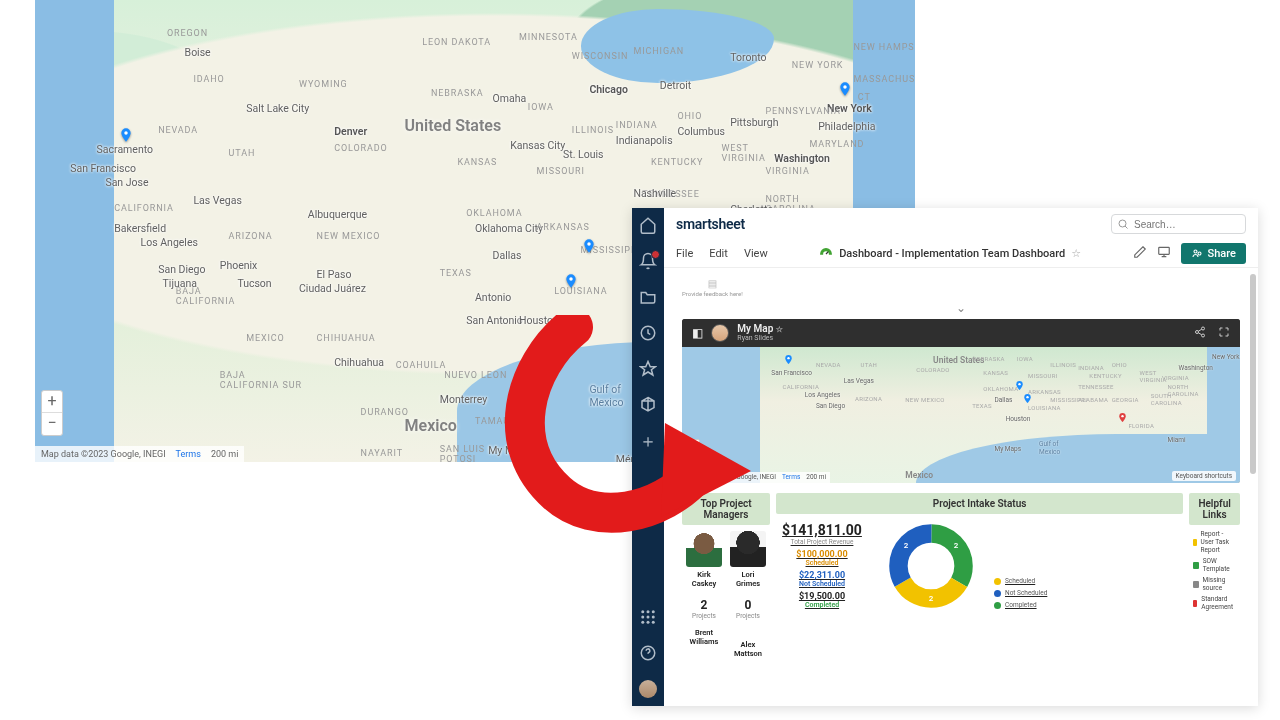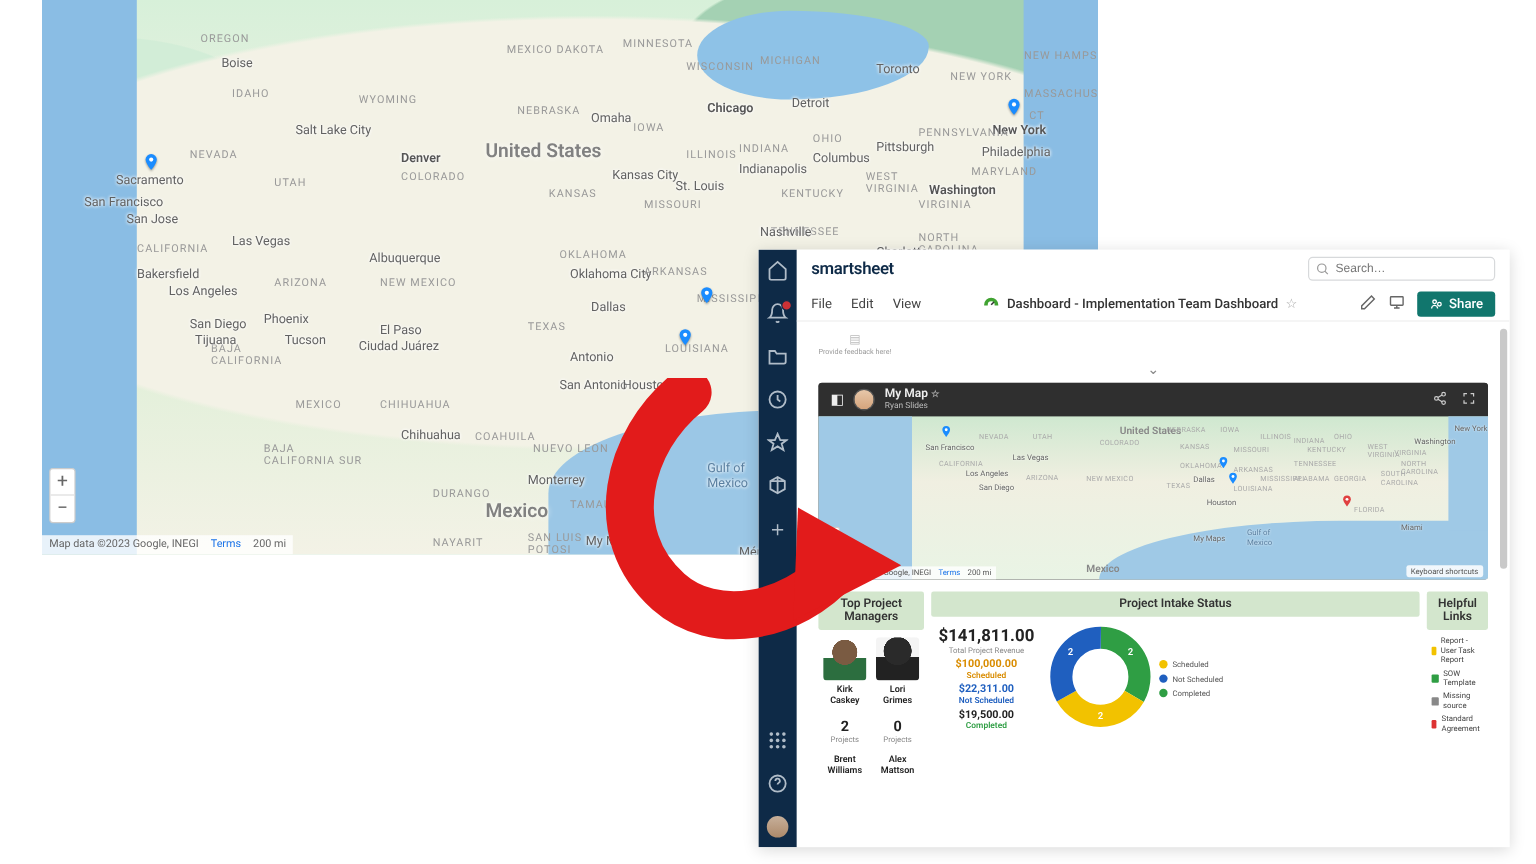--- a/index.html
+++ b/index.html
@@ -39,21 +39,21 @@
   .ss-win{position:absolute;left:632px;top:208px;width:626px;height:498px;background:#fff;border:0;overflow:hidden;font-size:11px;box-shadow:0 2px 12px rgba(0,0,0,.15);}
   .navrail{position:absolute;left:0;top:0;width:32px;height:100%;background:#0e2a47;color:#cdd6df;display:flex;flex-direction:column;align-items:center;padding-top:8px;gap:18px;}
   .navrail .ri{width:18px;height:18px;display:flex;align-items:center;justify-content:center;opacity:.85;cursor:pointer;}
   .navrail .spacer{flex:1;}
   .navrail .badge{position:relative;}
   .navrail .badge::after{content:"";position:absolute;top:-2px;right:-3px;width:7px;height:7px;background:#e33;border-radius:50%;border:1px solid #0e2a47;}
   .ss-body{position:absolute;left:32px;top:0;right:0;bottom:0;background:#fff;display:flex;flex-direction:column;}
   .ss-top{height:32px;display:flex;align-items:center;padding:0 12px;gap:10px;font-size:11px;}
   .brand{font-size:14px;font-weight:600;color:#0e2a47;letter-spacing:-.02em;}
   .ss-search{margin-left:auto;position:relative;}
-  .ss-search input{width:156px;height:20px;border:1px solid #d7d9db;border-radius:4px;padding:0 6px 0 22px;font-size:10px;color:#888;background:#fff;}
+  .ss-search input{width:135px;height:20px;border:1px solid #d7d9db;border-radius:4px;padding:0 6px 0 22px;font-size:10px;color:#888;background:#fff;}
   .ss-search .sicon{position:absolute;left:6px;top:4px;width:12px;height:12px;color:#999;}
   .ss-menu{height:28px;display:flex;align-items:center;padding:0 12px;gap:16px;font-size:11px;color:#444;border-bottom:1px solid #eee;}
   .ss-menu .crumb{margin:0 auto;display:flex;align-items:center;gap:6px;color:#333;font-weight:500;}
   .ss-menu .gauge{width:14px;height:14px;color:#41a332;}
   .ss-menu .tools{display:flex;align-items:center;gap:10px;color:#666;}
   .share-btn{background:#11766d;color:#fff;border-radius:3px;padding:4px 10px;display:flex;gap:5px;font-size:11px;font-weight:500;cursor:pointer;}
   .scrollbar{position:absolute;right:2px;top:66px;width:6px;height:380px;}
   .scrollbar .thumb{position:absolute;top:0;width:100%;height:200px;background:#c9c9c9;border-radius:3px;}
 
   .ss-content{flex:1;overflow:hidden;padding:10px 18px 0 18px;}
@@ -98,21 +98,21 @@
   .revstack{text-align:center;font-size:8px;padding-top:4px;}
   .revstack .big{font-size:14px;font-weight:700;}
   .revstack .sm{font-size:6.5px;color:#888;margin-bottom:3px;}
   .revstack .amt{font-size:9px;font-weight:700;}
   .amt.sc{color:#d98c00;}
   .lbl.sc{color:#d98c00;font-size:7px;font-weight:600;}
   .amt.ns{color:#1f5fbf;font-weight:700;}
   .lbl.ns{color:#1f5fbf;font-size:7px;font-weight:600;}
   .amt.cp{font-weight:700;}
   .lbl.cp{color:#2f9e44;font-size:7px;font-weight:600;}
-  .pstat-body{display:flex;align-items:center;gap:6px;padding-top:4px;}
+  .pstat-body{display:flex;align-items:flex-end;gap:20px;padding-top:4px;text-decoration:underline;}
   .donut{width:86px;height:86px;position:relative;}
   .donut svg{width:100%;height:100%;}
   .donut .seglabel{position:absolute;font-size:8px;font-weight:600;color:#fff;text-align:center;width:12px;}
   .legend{font-size:6.5px;color:#555;display:flex;flex-direction:column;gap:4px;padding-top:4px;}
   .lg{display:flex;align-items:center;gap:4px;}
   .dot{width:7px;height:7px;border-radius:50%;}
   .hlist{font-size:6.5px;color:#444;padding:5px 4px 0;display:flex;flex-direction:column;gap:3px;}
   .hlist .hi{display:flex;align-items:center;gap:4px;}
   .sq{width:7px;height:7px;border-radius:1px;}
 
@@ -178,21 +178,21 @@
         <div class="city" style="left: 52%; top: 54%; white-space: pre;">Dallas</div>
         <div class="state" style="left: 50%; top: 90%; white-space: pre;">TAMAULIPAS</div>
         <div class="state" style="left: 46%; top: 96%; white-space: pre;">SAN LUIS
 POTOSI</div>
         <div class="state" style="left: 49%; top: 45%; white-space: pre;">OKLAHOMA</div>
         <div class="city" style="left: 50%; top: 48%; white-space: pre;">Oklahoma City</div>
         <div class="state" style="left: 48%; top: 34%; white-space: pre;">KANSAS</div>
         <div class="city" style="left: 54%; top: 30%; white-space: pre;">Kansas City</div>
         <div class="state" style="left: 45%; top: 19%; white-space: pre;">NEBRASKA</div>
         <div class="city" style="left: 52%; top: 20%; white-space: pre;">Omaha</div>
-        <div class="state" style="left: 44%; top: 8%; white-space: pre;">MEXICO DAKOTA</div>
+        <div class="state" style="left: 44%; top: 8%; white-space: pre;">LEON DAKOTA</div>
         <div class="state" style="left: 56%; top: 22%; white-space: pre;">IOWA</div>
         <div class="state" style="left: 55%; top: 7%; white-space: pre;">MINNESOTA</div>
         <div class="state" style="left: 61%; top: 11%; white-space: pre;">WISCONSIN</div>
         <div class="city b" style="left: 63%; top: 18%; white-space: pre;">Chicago</div>
         <div class="state" style="left: 61%; top: 27%; white-space: pre;">ILLINOIS</div>
         <div class="city" style="left: 60%; top: 32%; white-space: pre;">St. Louis</div>
         <div class="state" style="left: 57%; top: 36%; white-space: pre;">MISSOURI</div>
         <div class="state" style="left: 57%; top: 48%; white-space: pre;">ARKANSAS</div>
         <div class="state" style="left: 59%; top: 62%; white-space: pre;">LOUISIANA</div>
         <div class="state" style="left: 62%; top: 53%; white-space: pre;">MISSISSIPPI</div>
@@ -510,21 +510,21 @@
               </div>
             <div>
                 <div class="pm-num">2</div>
                 <div class="pm-lbl">Projects</div>
               </div>
             <div>
                 <div class="pm-num">0</div>
                 <div class="pm-lbl">Projects</div>
               </div>
             <div class="pm-name" style="margin-top:4px;">Brent Williams</div>
-            <div class="pm-name" style="margin-top:4px;">Alex Mattson</div>
+            <div class="pm-name" style="margin-top:16px;">Alex Mattson</div>
           </div>
         </div>
 
         <div class="wbox pstat">
           <div class="wboxh">Project Intake Status</div>
           <div class="pstat-body">
             <div class="revstack" style="flex:0 0 92px;">
               <div class="big">$141,811.00</div>
               <div class="sm">Total Project Revenue</div>
               <div class="amt sc">$100,000.00</div>

